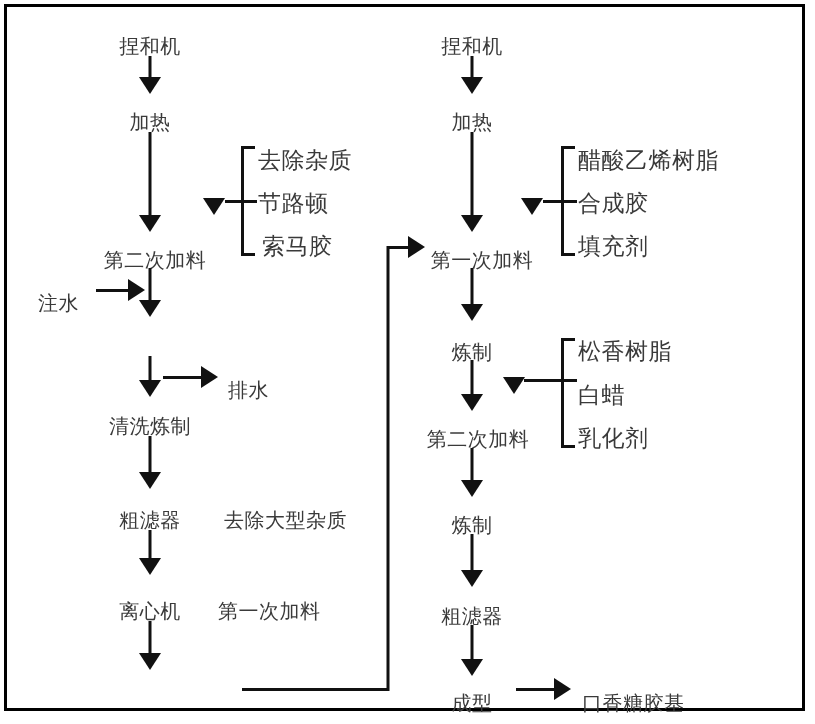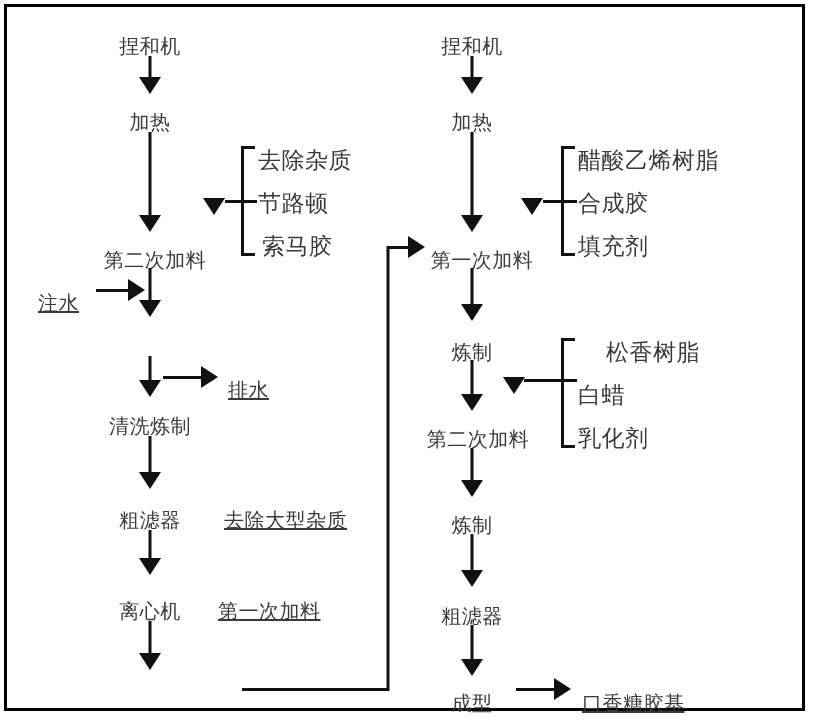--- a/index.html
+++ b/index.html
@@ -31,21 +31,20 @@
     color: #3a3a3a;
     font-size: 20px;
     line-height: 30px;
     white-space: nowrap;
     letter-spacing: 0.5px;
     transform: translateX(-50%);
     margin-top: 13px;
   }
   .node.left-anchor {
     transform: none;
-    text-decoration: underline;
   }
   
   .vline {
     position: absolute;
     width: 3px;
     background: #111111;
     transform: translateX(-50%);
   }
   
   .hline {
@@ -180,21 +179,21 @@
   <div class="vline" style="left:472px; top:268px; height:40px;"></div>
   <div class="arrow-down" style="left:472px; top:304px;"></div>
 
   <div class="node" style="left:472px; top:324px;">炼制</div>
 
   <div class="bracket" style="left:561px; top:338px; width:14px; height:110px;"></div>
   <div class="bracket-tick" style="left:561px; top:379px;"></div>
   <div class="hline" style="left:524px; top:379px; width:43px;"></div>
   <div class="arrow-down" style="left:514px; top:377px;"></div>
 
-  <div class="group-item" style="left:606px; top:337px;">松香树脂</div>
+  <div class="group-item" style="left:578px; top:337px;font-family:Liberation Serif, serif;">松香树脂</div>
   <div class="group-item" style="left:578px; top:380px;">白蜡</div>
   <div class="group-item" style="left:578px; top:423px;">乳化剂</div>
 
   <div class="vline" style="left:472px; top:360px; height:38px;"></div>
   <div class="arrow-down" style="left:472px; top:394px;"></div>
 
   <div class="node" style="left:478px; top:411px;">第二次加料</div>
 
   <div class="vline" style="left:472px; top:448px; height:36px;"></div>
   <div class="arrow-down" style="left:472px; top:480px;"></div>

